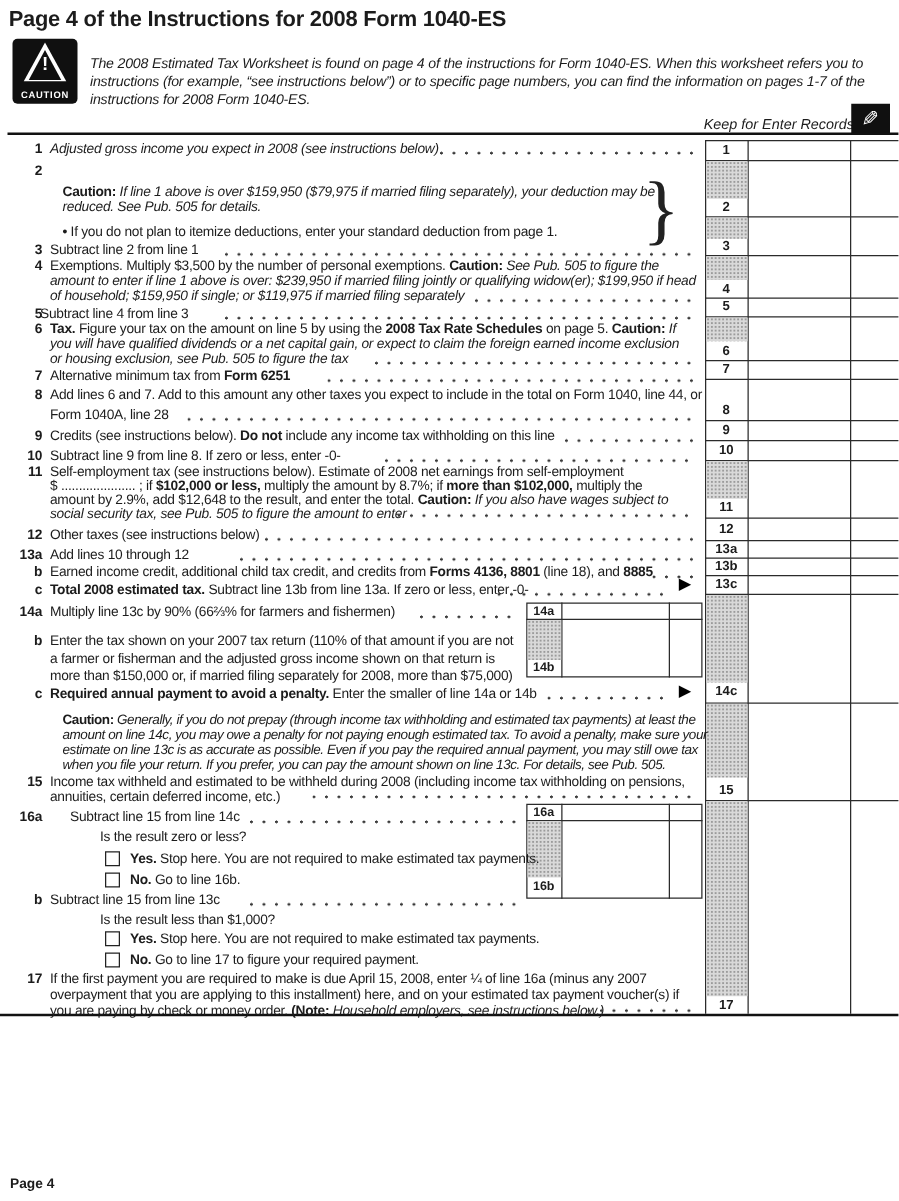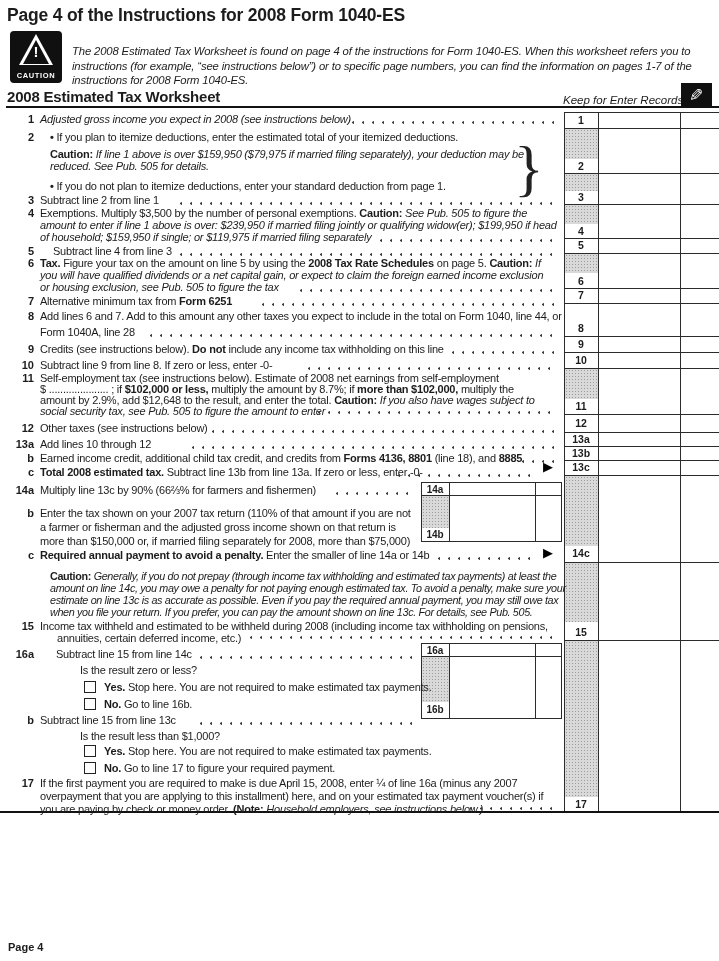--- a/index.html
+++ b/index.html
@@ -52,21 +52,20 @@
 
   <div class="page-title">Page 4 of the Instructions for 2008 Form 1040-ES</div>
   <div class="caution-box">
     <div class="tri-outer"></div>
     <div class="tri-inner"></div>
     <span class="excl">!</span>
     <span class="caution-word">CAUTION</span>
   </div>
   <p class="caution-note"><span class="sg-i">The 2008 Estimated Tax Worksheet is found on page 4 of the instructions for Form 1040-ES. When this worksheet refers you to instructions (for example, “see instructions below”) or to specific page numbers, you can find the information on pages 1-7 of the instructions for 2008 Form 1040-ES.</span></p>
 
-  <div class="ws-title">2008 Estimated Tax Worksheet</div>
   <div class="keep">Keep for Enter Records</div>
   <div class="pencil-box">
       <span>✎</span>
     </div>
   <div class="rule" style="left:6px;top:106px;width:713px;height:2px;"></div>
 
   <div class="vl" style="left:564px;top:112px;height:699px;"></div>
   <div class="vl" style="left:598px;top:112px;height:699px;"></div>
   <div class="vl" style="left:680px;top:112px;height:699px;"></div>
 
@@ -159,37 +158,36 @@
 
   <div class="arrow" style="top:460px;">▶</div>
   <div class="arrow" style="top:546px;">▶</div>
   <div class="brace">}</div>
 
   <div class="num" style="top:113px;">1</div>
   <div class="txt" style="left:40px;top:113px;font-style:italic;"><span>Adjusted gross income you expect in 2008 (see instructions below)</span></div>
   <div class="dots" style="left:352px;top:121px;width:205px;"></div>
 
   <div class="num" style="top:131px;">2</div>
-  <div class="txt" style="left:50px;top:131px;"><span class="sg-b">•  </span><span>If you plan to itemize deductions, enter the estimated total of your itemized deductions.</span></div>
   <div class="txt" style="left:50px;top:148px;"><span class="sg-b">Caution: </span><span class="sg-i">If line 1 above is over $159,950 ($79,975 if married filing separately), your deduction may be</span></div>
   <div class="txt" style="left:50px;top:160px;"><span class="sg-i">reduced. See Pub. 505 for details.</span></div>
   <div class="txt" style="left:50px;top:180px;"><span class="sg-b">•  </span><span>If you do not plan to itemize deductions, enter your standard deduction from page 1.</span></div>
 
   <div class="num" style="top:194px;">3</div>
   <div class="txt" style="left:40px;top:194px;"><span>Subtract line 2 from line 1</span></div>
   <div class="dots" style="left:180px;top:202px;width:375px;"></div>
 
   <div class="num" style="top:207px;">4</div>
   <div class="txt" style="left:40px;top:207px;"><span>Exemptions. Multiply $3,500 by the number of personal exemptions. </span><span class="sg-b">Caution: </span><span class="sg-i">See Pub. 505 to figure the</span></div>
   <div class="txt" style="left:40px;top:219px;"><span class="sg-i">amount to enter if line 1 above is over: $239,950 if married filing jointly or qualifying widow(er); $199,950 if head</span></div>
   <div class="txt" style="left:40px;top:231px;"><span class="sg-i">of household; $159,950 if single; or $119,975 if married filing separately</span></div>
   <div class="dots" style="left:380px;top:239px;width:175px;"></div>
 
   <div class="num" style="top:245px;">5</div>
-  <div class="txt" style="left:53px;top:245px;"><span>Subtract line 4 from line 3</span></div>
+  <div class="txt" style="left:32px;top:245px;"><span>Subtract line 4 from line 3</span></div>
   <div class="dots" style="left:180px;top:253px;width:375px;"></div>
 
   <div class="num" style="top:257px;">6</div>
   <div class="txt" style="left:40px;top:257px;"><span class="sg-b">Tax. </span><span>Figure your tax on the amount on line 5 by using the </span><span class="sg-b">2008 Tax Rate Schedules</span><span> on page 5. </span><span class="sg-b">Caution: </span><span class="sg-i">If</span></div>
   <div class="txt" style="left:40px;top:269px;"><span class="sg-i">you will have qualified dividends or a net capital gain, or expect to claim the foreign earned income exclusion</span></div>
   <div class="txt" style="left:40px;top:281px;"><span class="sg-i">or housing exclusion, see Pub. 505 to figure the tax</span></div>
   <div class="dots" style="left:300px;top:289px;width:255px;"></div>
 
   <div class="num" style="top:295px;">7</div>
   <div class="txt" style="left:40px;top:295px;"><span>Alternative minimum tax from </span><span class="sg-b">Form 6251</span></div>
@@ -244,21 +242,21 @@
   <div class="txt" style="left:40px;top:549px;"><span class="sg-b">Required annual payment to avoid a penalty. </span><span>Enter the smaller of line 14a or 14b</span></div>
   <div class="dots" style="left:438px;top:557px;width:98px;"></div>
 
   <div class="txt cnote" style="left:50px;top:570px;"><span class="sg-b">Caution: </span><span class="sg-i">Generally, if you do not prepay (through income tax withholding and estimated tax payments) at least the</span></div>
   <div class="txt cnote" style="left:50px;top:582px;"><span class="sg-i">amount on line 14c, you may owe a penalty for not paying enough estimated tax. To avoid a penalty, make sure your</span></div>
   <div class="txt cnote" style="left:50px;top:594px;"><span class="sg-i">estimate on line 13c is as accurate as possible. Even if you pay the required annual payment, you may still owe tax</span></div>
   <div class="txt cnote" style="left:50px;top:606px;"><span class="sg-i">when you file your return. If you prefer, you can pay the amount shown on line 13c. For details, see Pub. 505.</span></div>
 
   <div class="num" style="top:620px;">15</div>
   <div class="txt" style="left:40px;top:620px;"><span>Income tax withheld and estimated to be withheld during 2008 (including income tax withholding on pensions,</span></div>
-  <div class="txt" style="left:40px;top:632px;margin-left:17px;"><span>annuities, certain deferred income, etc.)</span></div>
+  <div class="txt" style="left:40px;top:632px;"><span>annuities, certain deferred income, etc.)</span></div>
   <div class="dots" style="left:250px;top:636px;width:305px;"></div>
 
   <div class="num" style="top:648px;">16a</div>
   <div class="txt" style="left:56px;top:648px;"><span>Subtract line 15 from line 14c</span></div>
   <div class="dots" style="left:200px;top:656px;width:215px;"></div>
   <div class="txt" style="left:80px;top:664px;text-align:center;"><span>Is the result zero or less?</span></div>
   <div class="chk" style="top:681px;"></div>
   <div class="txt" style="left:104px;top:681px;"><span class="sg-b">Yes. </span><span> Stop here. You are not required to make estimated tax payments.</span></div>
   <div class="chk" style="top:698px;"></div>
   <div class="txt" style="left:104px;top:698px;"><span class="sg-b">No. </span><span> Go to line 16b.</span></div>

